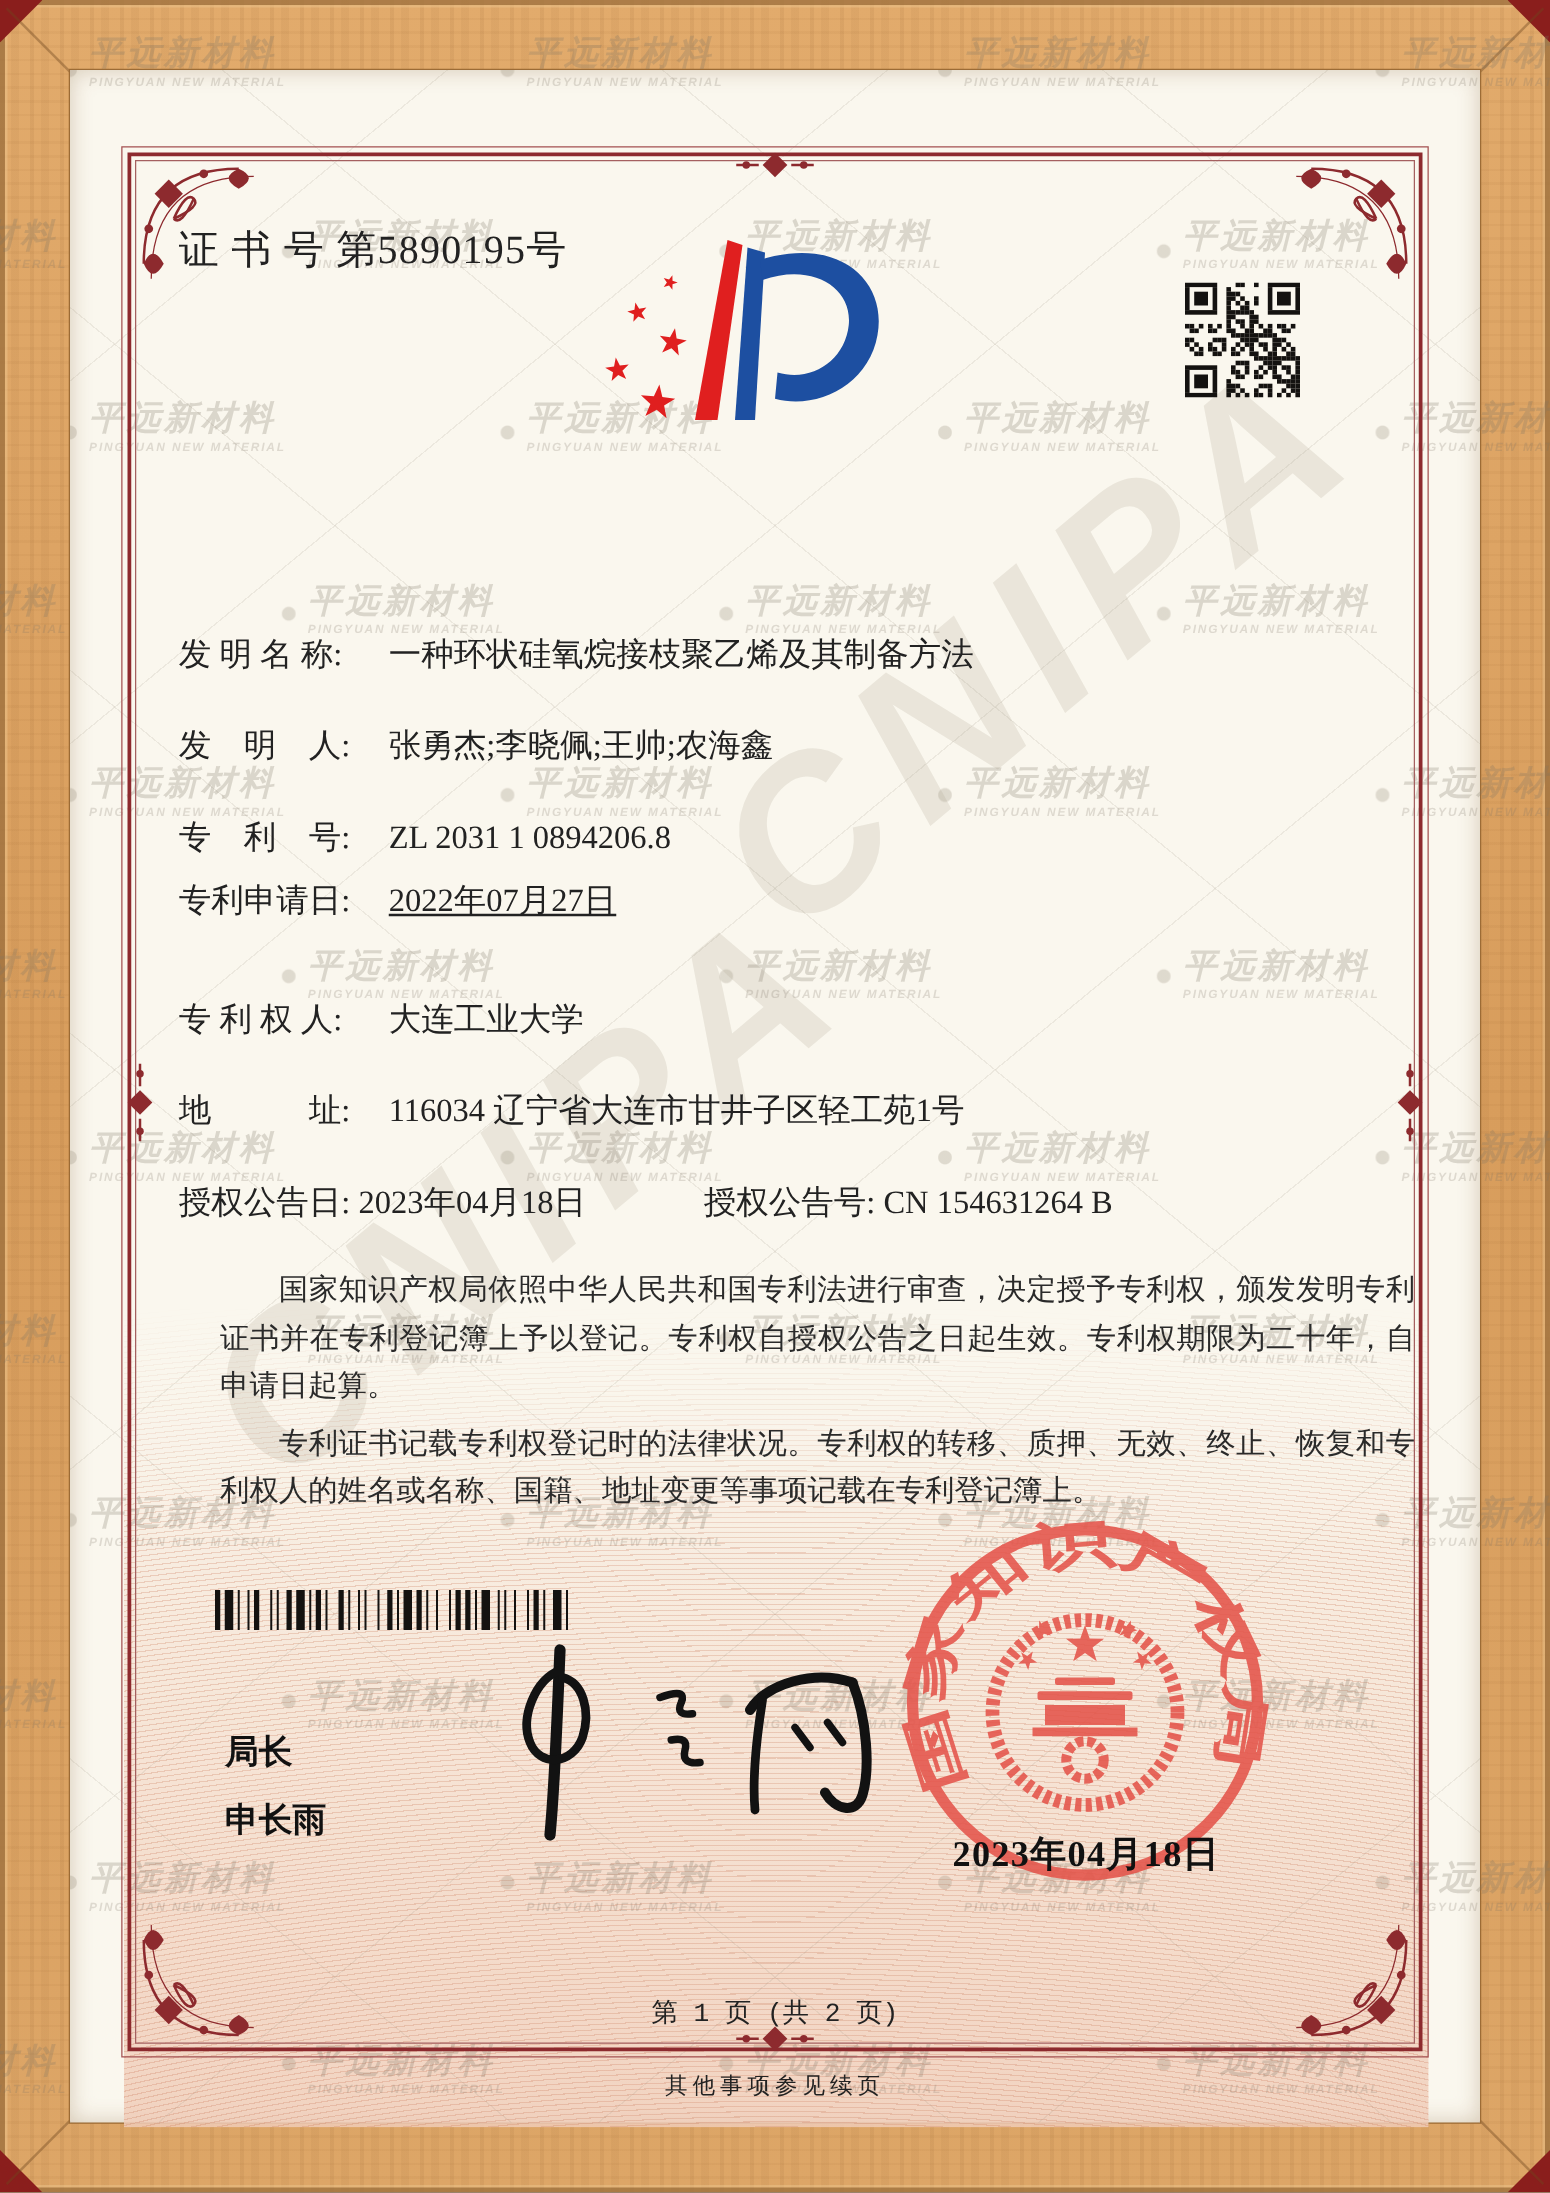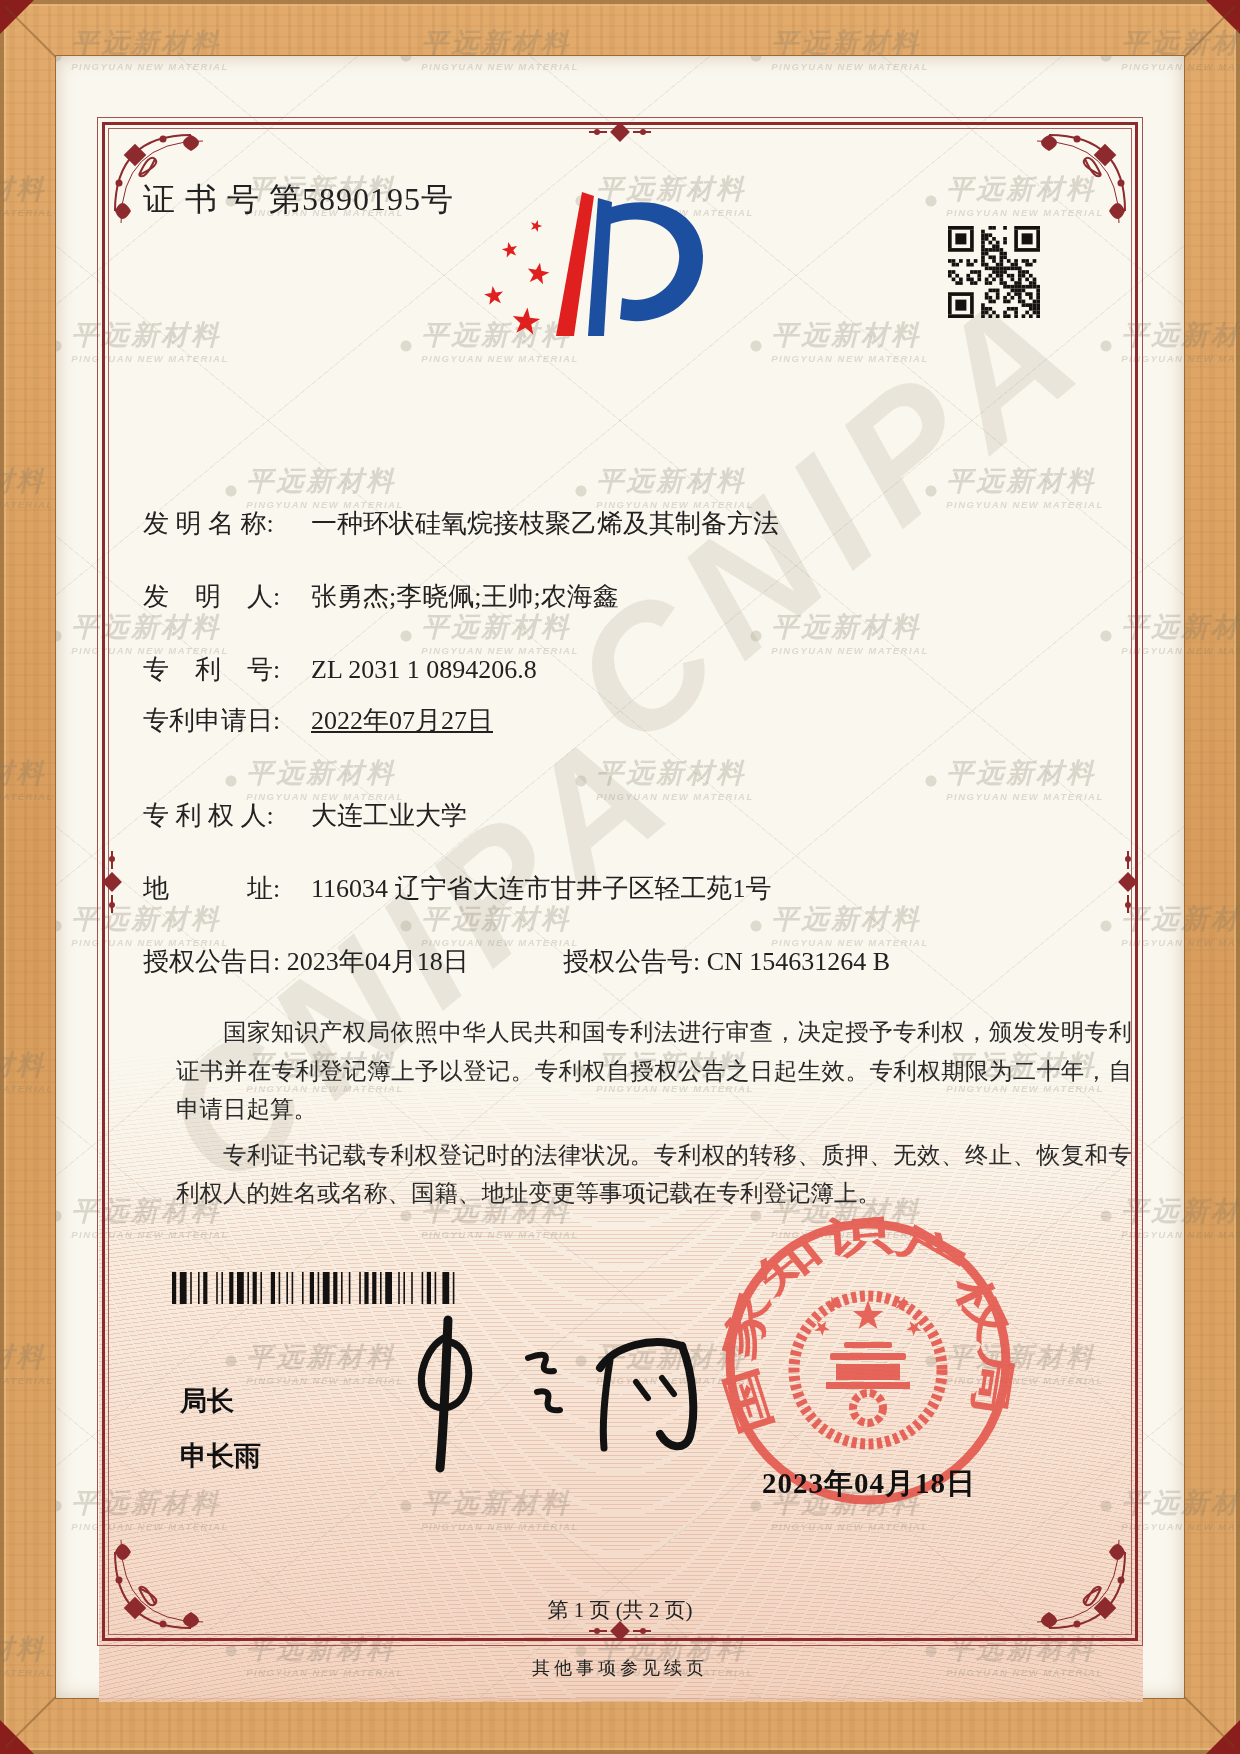--- a/index.html
+++ b/index.html
@@ -68,21 +68,21 @@
   .paras{position:absolute;left:143px;top:1013px;width:956px;font-size:23.5px;line-height:38.5px;
     color:#2a2a2a;text-align:justify;margin-left:33px;}
   .paras p{margin:0 0 7px 0;text-indent:2em;}
   .barcode{position:absolute;left:172px;top:1272px;z-index:7;}
   .director{position:absolute;left:180px;font-family:"Liberation Sans","DejaVu Sans",sans-serif;
     font-weight:bold;font-size:27px;color:#111;}
   .sig{position:absolute;left:352px;top:1306px;z-index:8;}
   .sealwrap{position:absolute;left:718px;top:1212px;z-index:8;}
   .sealdate{position:absolute;left:733px;top:1464px;width:272px;text-align:center;
     font-size:29px;font-weight:bold;color:#111;z-index:9;letter-spacing:1px;}
-  .pageno{position:absolute;left:0;right:0;top:1596px;text-align:center;font-size:21px;color:#222;}
+  .pageno{position:absolute;left:0;right:0;top:1596px;text-align:center;font-size:21px;color:#222;font-family:Liberation Mono, monospace;}
   .footnote{position:absolute;left:0;right:0;top:1656px;text-align:center;font-size:18px;
     letter-spacing:4px;color:#222;z-index:8;}
   .qr{position:absolute;left:948px;top:226px;}
 </style>
 </head>
 <body>
 
 <div id="page">
 
   <div class="peek tl"></div>

